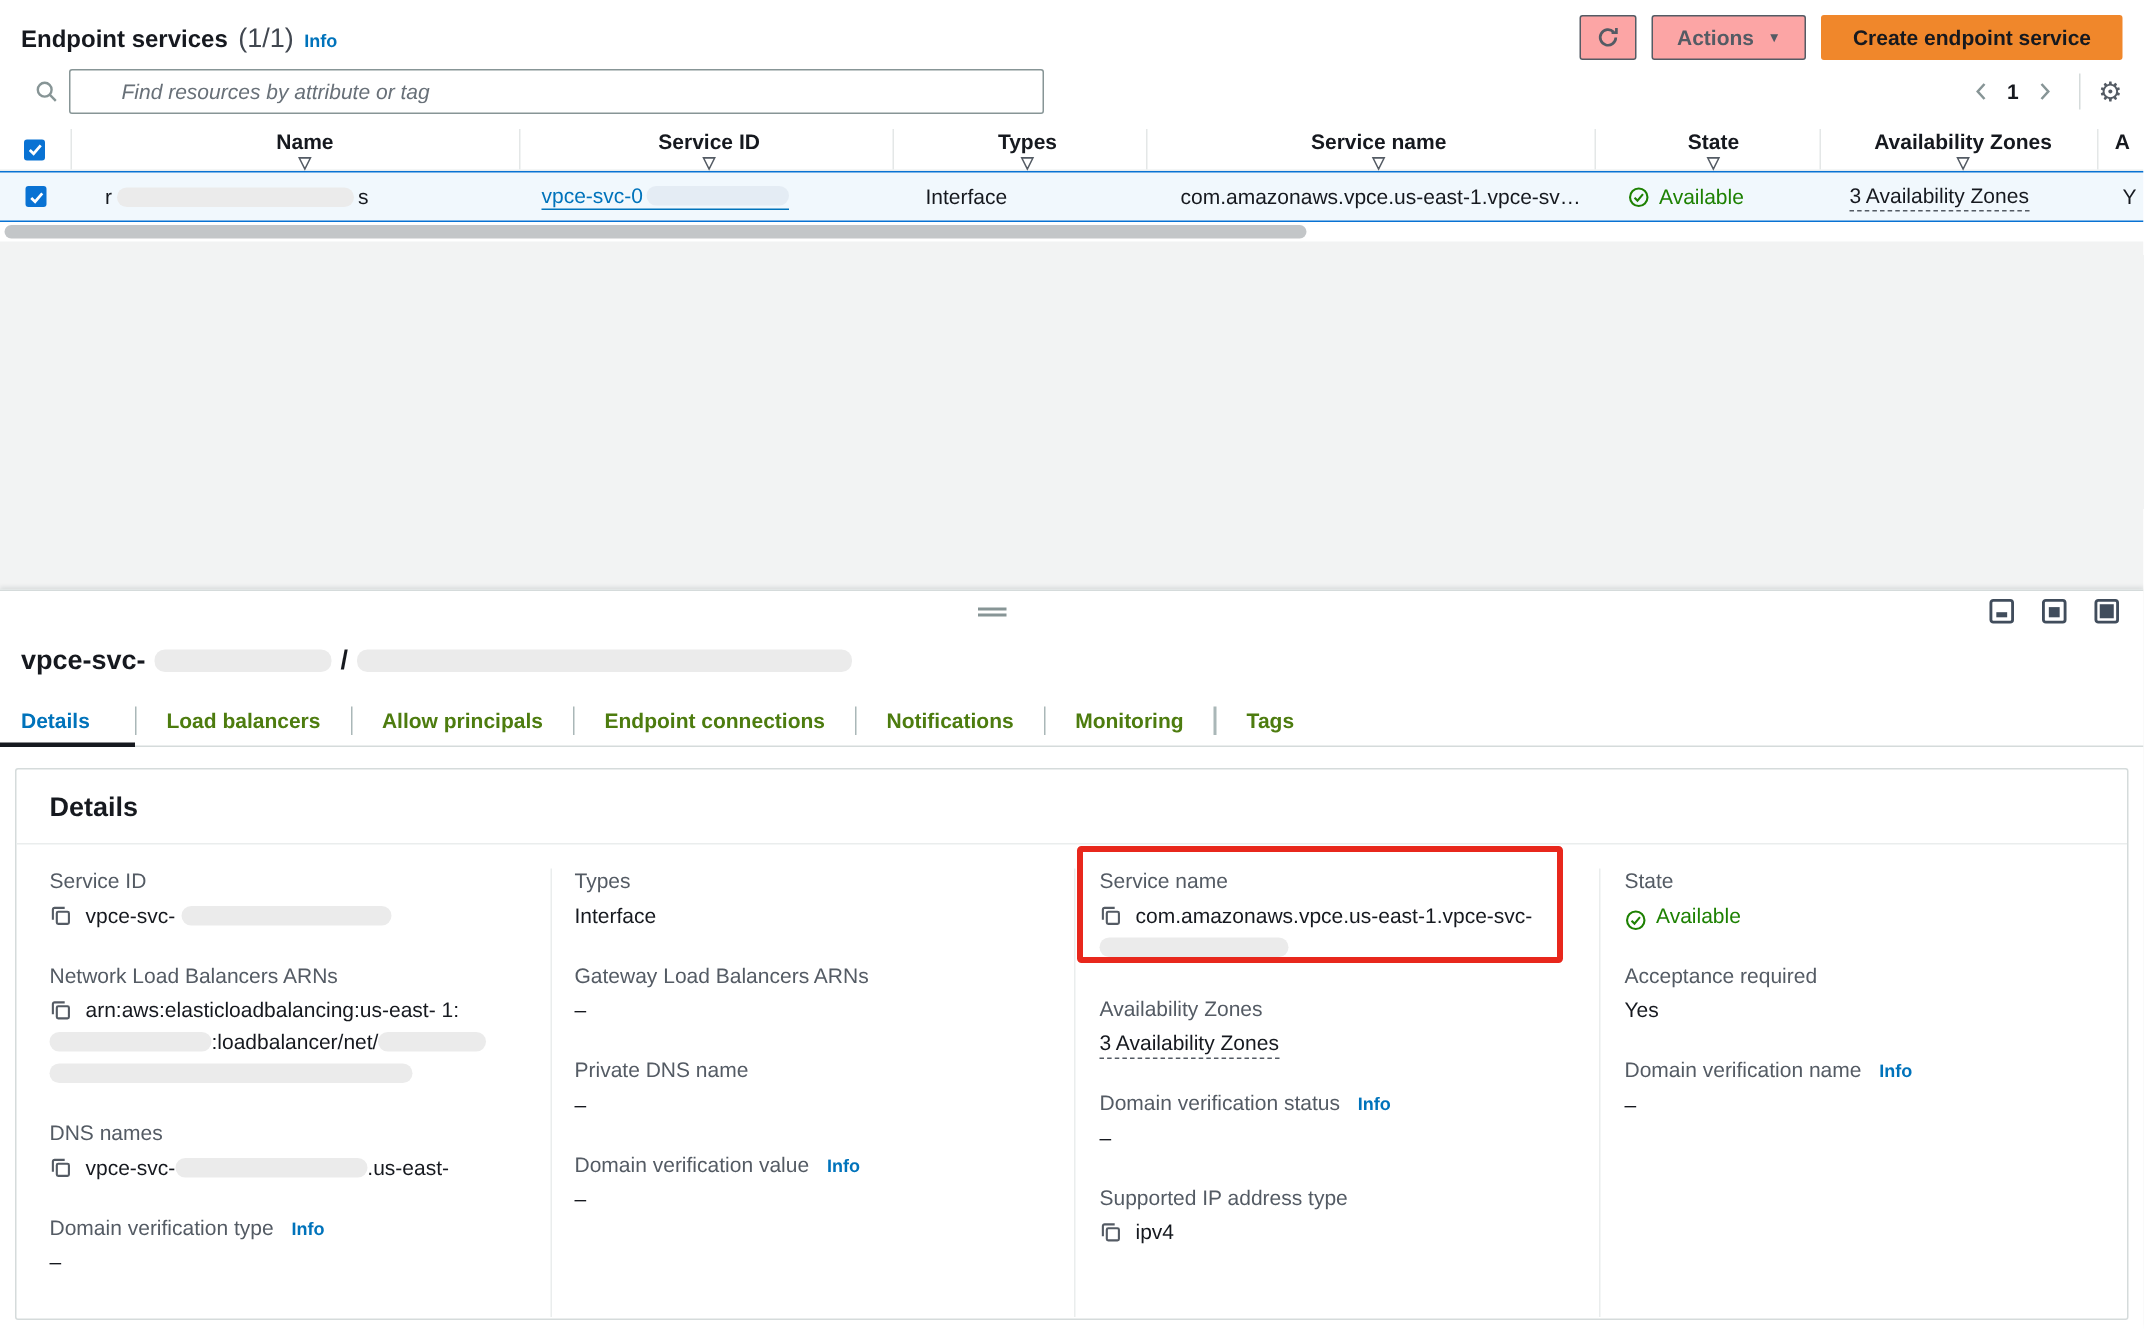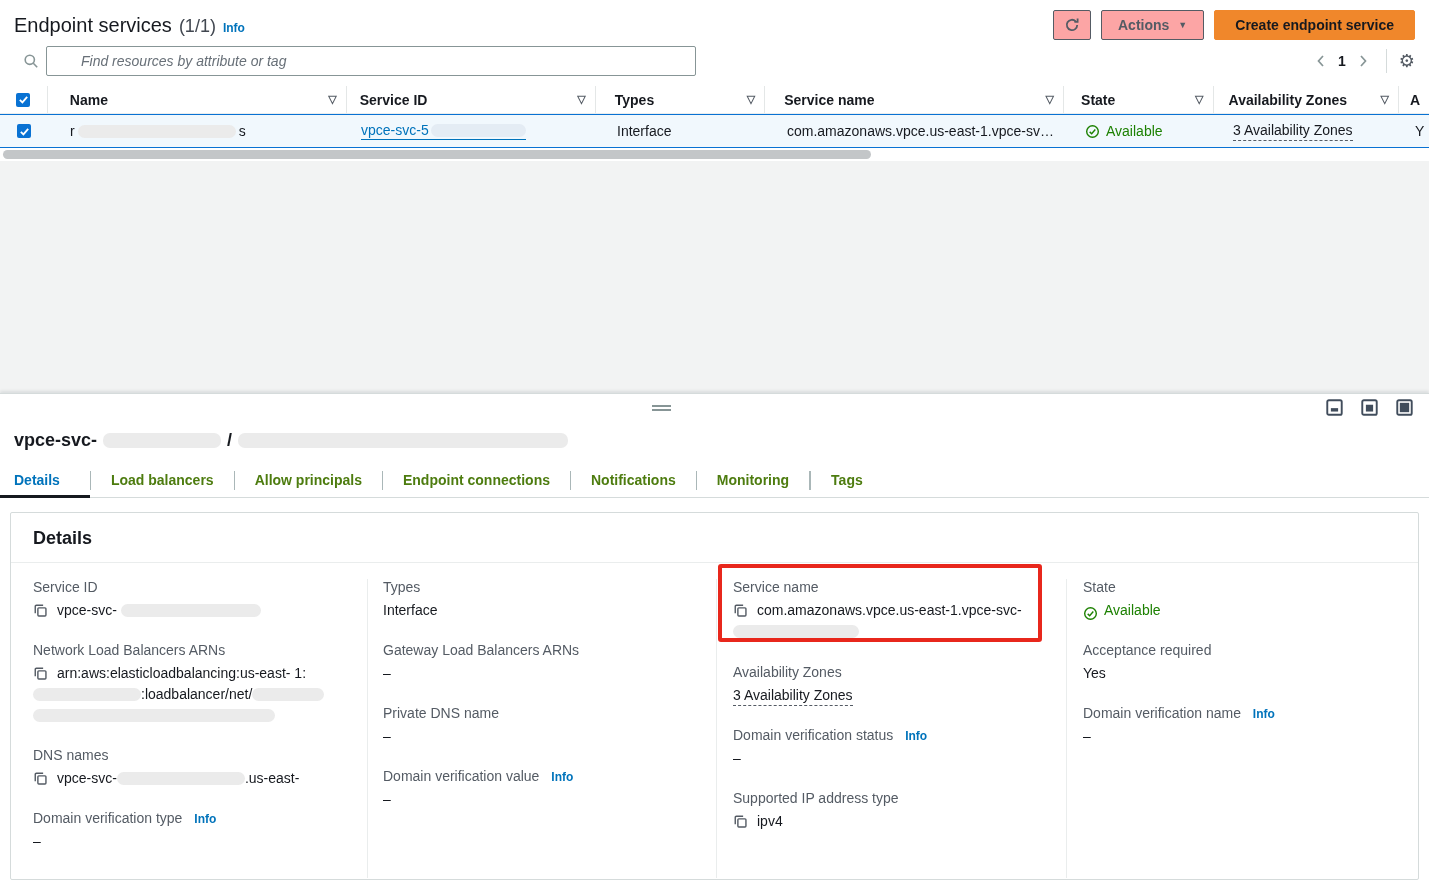--- a/index.html
+++ b/index.html
@@ -6,21 +6,21 @@
   html,body { margin:0; padding:0; }
   body {
     width:1429px; height:886px; overflow:hidden; position:relative;
     font-family:"Liberation Sans", sans-serif; font-size:14px; color:#16191f; background:#fff;
   }
   svg { display:block; }
 
   
   .page-header { display:flex; align-items:center; padding:10px 14px 4px 14px; height:44px; }
   .title-wrap { display:flex; align-items:baseline; gap:7px; }
-  .page-title { font-size:20px; font-weight:400; }
+  .page-title { font-size:16px; font-weight:700; }
   .page-count { font-size:18px; font-weight:400; color:#414750; }
   .info-link { font-size:12px; font-weight:700; color:#0073bb; cursor:pointer; }
   .header-actions { margin-left:auto; display:flex; gap:10px; align-items:center; }
   .btn { height:30px; border:1px solid #545b64; border-radius:2px; background:#fca5a5; color:#545b64;
          font-weight:700; font-size:14px; display:inline-flex; align-items:center; justify-content:center; cursor:pointer; }
   .btn-icon-only { width:38px; }
   .btn-actions { padding:0 16px; gap:9px; }
   .caret { font-size:9px; color:#545b64; }
   .btn-primary { background:#f0872b; border-color:#f0872b; color:#16191f; padding:0 20px; }
 
@@ -31,21 +31,21 @@
   .search-box input::placeholder { font-style:italic; color:#687078; }
   .search-icon { position:absolute; left:9px; top:7px; }
   .toolbar-right { margin-left:auto; display:flex; align-items:center; }
   .pg-chev { width:20px; height:24px; display:flex; align-items:center; justify-content:center; cursor:pointer; }
   .pg-num { font-weight:700; margin:0 8px; cursor:pointer; }
   .toolbar-divider { width:1px; height:24px; background:#d5dbdb; margin:0 12px; }
   .gear { font-size:18px; color:#545b64; cursor:pointer; line-height:1; }
 
   
   .tbl-header { display:flex; height:28px; border-bottom:1px solid #eaeded; align-items:stretch; font-weight:700; }
-  .th { display:flex; align-items:center; justify-content:space-between; border-right:1px solid #e4e7e7; padding-right:9px; }
+  .th { display:flex; align-items:center; justify-content:space-between; border-right:1px solid #e4e7e7; padding-right:9px;flex-direction:column; }
   .th-check { width:48px; justify-content:center; padding-right:0; }
   .th-name { width:300px; padding-left:22px; }
   .th-sid { width:250px; padding-left:13px; }
   .th-types { width:170px; padding-left:19px; }
   .th-sname { width:300px; padding-left:19px; }
   .th-state { width:150px; padding-left:17px; }
   .th-az { width:186px; padding-left:15px; }
   .th-partial { flex:1; padding-left:11px; border-right:none; }
   .filt { font-size:11px; color:#545b64; cursor:pointer; }
 
@@ -200,21 +200,21 @@
           </svg>
       </span>
     </div>
     <div class="td th-name">
       <span>r</span>
       <span class="redact" style="width:158px; margin:0 3px;"></span>
       <span>s</span>
     </div>
     <div class="td th-sid">
       <span class="link link-underline">
-        <span>vpce-svc-5</span>
+        <span>vpce-svc-0</span>
         <span class="redact redact-link" style="width:95px;"></span>
       </span>
     </div>
     <div class="td th-types">
       <span>Interface</span>
     </div>
     <div class="td th-sname">
       <span>com.amazonaws.vpce.us-east-1.vpce-sv…</span>
     </div>
     <div class="td th-state">

